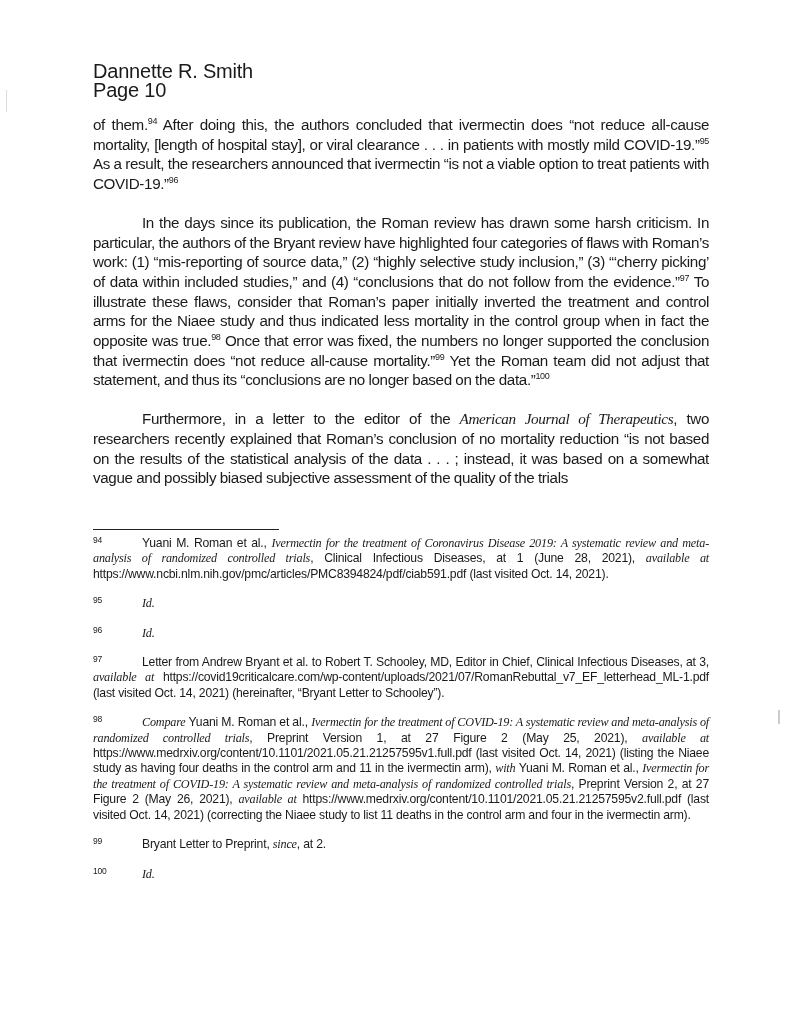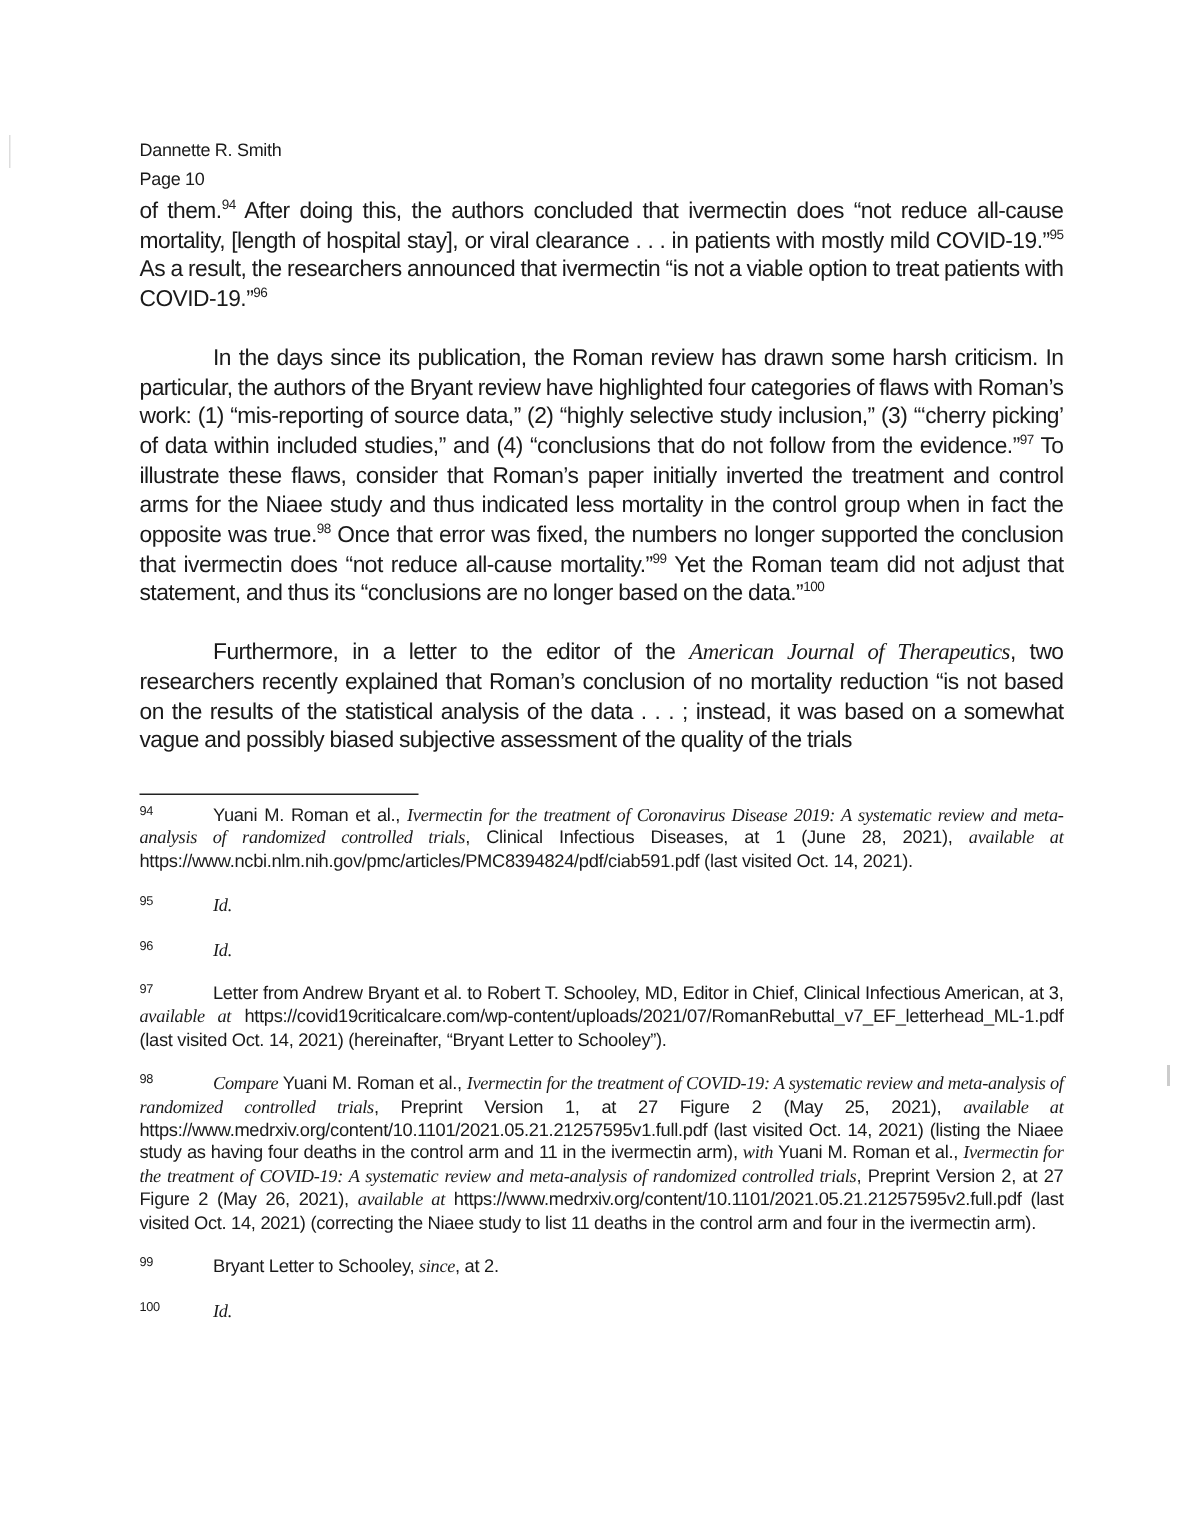--- a/index.html
+++ b/index.html
@@ -2,26 +2,26 @@
 <html><head>
   <meta charset="utf-8">
   <style>
     html, body { margin: 0; padding: 0; }
     body {
       width: 792px; height: 1024px; background: #ffffff; overflow: hidden;
       font-family: "Liberation Sans Narrow", "Liberation Sans", sans-serif;
       color: #1a1a1a; position: relative;
     }
     .page { position: absolute; left: 93px; top: 62px; width: 616px; }
-    .header { font-size: 12px; line-height: 19px; letter-spacing: -0.2px; margin-top: 29px; }
+    .header { font-size: 20px; line-height: 19px; letter-spacing: -0.2px; }
     .body-text {
       font-size: 15.2px; line-height: 19.7px; text-align: justify;
       letter-spacing: -0.35px; word-spacing: -0.3px;
     }
-    .p1 { margin-top: 2px; }
+    .p1 { margin-top: 15px; }
     .para { margin-top: 19px; text-indent: 49px; }
     sup { font-size: 9px; vertical-align: 6px; line-height: 0; }
     .rule { position: absolute; left: 93px; top: 529px; width: 186px; border-top: 1px solid #222; }
     .footnotes { position: absolute; left: 93px; top: 536px; width: 616px; }
     .fn {
       font-size: 12.2px; line-height: 15.4px; text-align: justify;
       letter-spacing: -0.2px; margin-bottom: 14px;
     }
     .fn .num { display: inline-block; width: 49px; font-size: 8.5px; vertical-align: 4px; line-height: 0; }
     .fn a { color: #1a1a1a; }
@@ -50,20 +50,20 @@
 
 <div class="rule"></div>
 
 <div class="footnotes">
   <div class="fn"><span class="num">94</span><span>Yuani M. Roman et al., </span><i>Ivermectin for the treatment of Coronavirus Disease 2019: A systematic review and meta-analysis of randomized controlled trials</i><span>, Clinical Infectious Diseases, at 1 (June 28, 2021), </span><i>available at</i> <a>https://www.ncbi.nlm.nih.gov/pmc/articles/PMC8394824/pdf/ciab591.pdf</a><span> (last visited Oct. 14, 2021).</span></div>
 
   <div class="fn"><span class="num">95</span><i>Id.</i></div>
 
   <div class="fn"><span class="num">96</span><i>Id.</i></div>
 
-  <div class="fn"><span class="num">97</span><span>Letter from Andrew Bryant et al. to Robert T. Schooley, MD, Editor in Chief, Clinical Infectious American, at 3, </span><i>available at</i> <a>https://covid19criticalcare.com/wp-content/uploads/2021/07/RomanRebuttal_v7_EF_letterhead_ML-1.pdf</a><span> (last visited Oct. 14, 2021) (hereinafter, “Bryant Letter to Schooley”).</span></div>
+  <div class="fn"><span class="num">97</span><span>Letter from Andrew Bryant et al. to Robert T. Schooley, MD, Editor in Chief, Clinical Infectious Diseases, at 3, </span><i>available at</i> <a>https://covid19criticalcare.com/wp-content/uploads/2021/07/RomanRebuttal_v7_EF_letterhead_ML-1.pdf</a><span> (last visited Oct. 14, 2021) (hereinafter, “Bryant Letter to Schooley”).</span></div>
 
   <div class="fn"><span class="num">98</span><i>Compare</i><span> Yuani M. Roman et al., </span><i>Ivermectin for the treatment of COVID-19: A systematic review and meta-analysis of randomized controlled trials</i><span>, Preprint Version 1, at 27 Figure 2 (May 25, 2021), </span><i>available at</i> <a>https://www.medrxiv.org/content/10.1101/2021.05.21.21257595v1.full.pdf</a><span> (last visited Oct. 14, 2021) (listing the Niaee study as having four deaths in the control arm and 11 in the ivermectin arm), </span><i>with</i><span> Yuani M. Roman et al., </span><i>Ivermectin for the treatment of COVID-19: A systematic review and meta-analysis of randomized controlled trials</i><span>, Preprint Version 2, at 27 Figure 2 (May 26, 2021), </span><i>available at</i> <a>https://www.medrxiv.org/content/10.1101/2021.05.21.21257595v2.full.pdf</a><span> (last visited Oct. 14, 2021) (correcting the Niaee study to list 11 deaths in the control arm and four in the ivermectin arm).</span></div>
 
-  <div class="fn"><span class="num">99</span><span>Bryant Letter to Schooley, </span><i>since</i><span>, at 2.</span></div>
+  <div class="fn"><span class="num">99</span><span>Bryant Letter to Preprint, </span><i>since</i><span>, at 2.</span></div>
 
   <div class="fn"><span class="num">100</span><i>Id.</i></div>
 </div>
 
 </body></html>

